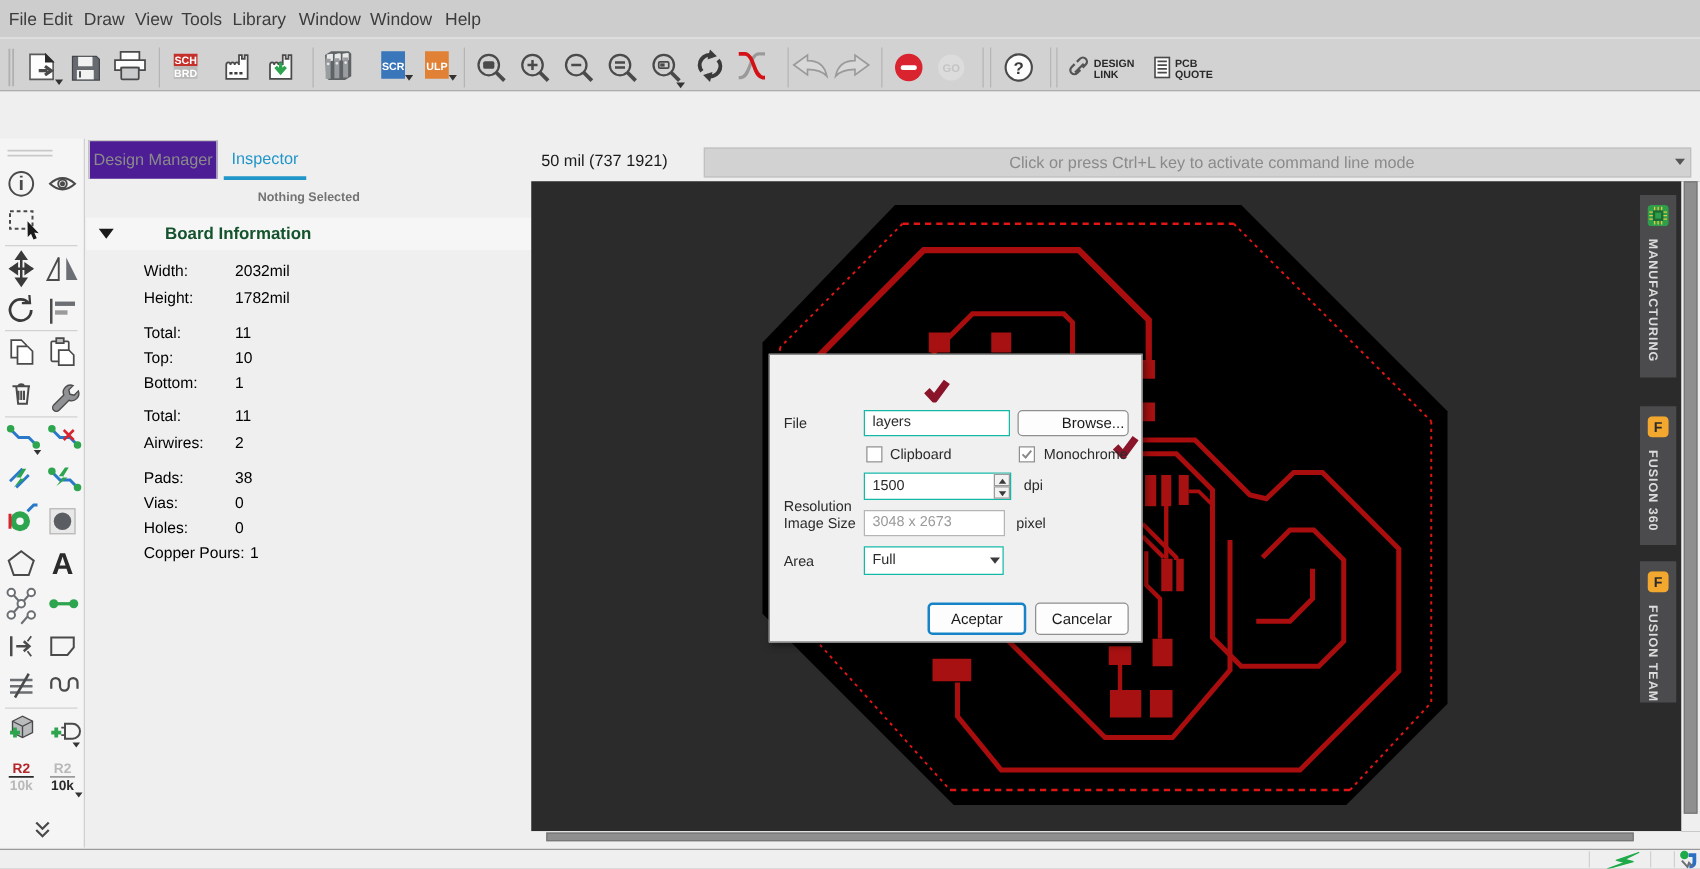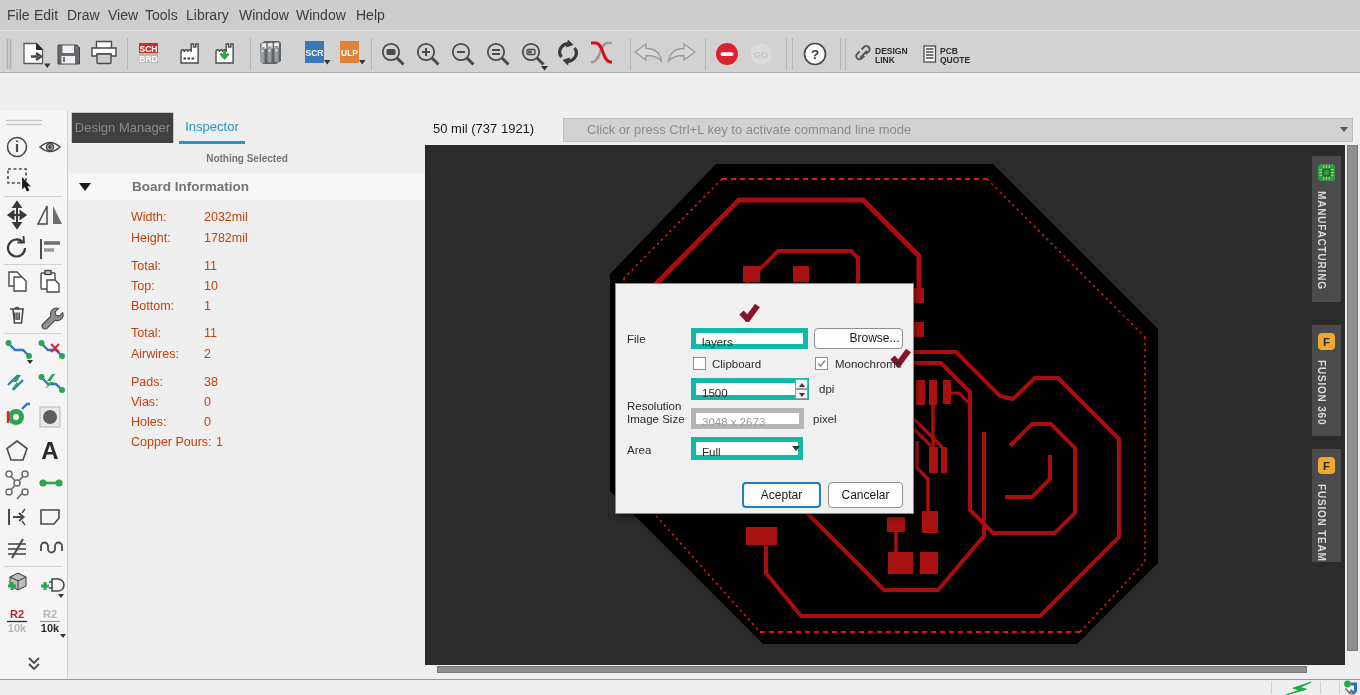--- a/index.html
+++ b/index.html
@@ -14,46 +14,46 @@
 
 #toolbar { left:0; top:30px; width:1360px; height:43px; background:#d2d2d2; border-top:1px solid #e2e2e2; border-bottom:1px solid #aeaeae; }
 
 #layerbar { left:0; top:74px; width:1360px; height:37px; background:#d2d2d2; border-bottom:1px solid #b5b5b5; }
 #layersel { position:absolute; left:177px; top:7px; width:138px; height:27px; background:#fff; border:1px solid #9a9a9a; }
 
 #lefticons { left:0; top:111px; width:68px; height:567px; background:#f5f5f5; border-right:1px solid #cfcfcf; }
 
 #panel { left:69px; top:111px; width:356px; height:567px; background:#efefef; }
 #tabbar { position:absolute; left:0; top:0; width:356px; height:32px; background:#efefef; }
-.tab-inactive { position:absolute; left:2px; top:1px; width:103px; height:31px; background:#404040; border:1px solid #c6c6c6; border-bottom:none; color:#8a8a8a; font-size:13px; text-align:center; line-height:30px; }
+.tab-inactive { position:absolute; left:2px; top:1px; width:103px; height:31px; background:#4c1d95; border:1px solid #c6c6c6; border-bottom:none; color:#8a8a8a; font-size:13px; text-align:center; line-height:30px; }
 .tab-active { position:absolute; left:106px; top:1px; width:74px; height:31px; color:#2196c9; font-size:13px; text-align:center; line-height:30px; }
 .tab-underline { position:absolute; left:110px; top:30px; width:66px; height:3px; background:#2196c9; }
 
-#cmdrow { left:425px; top:111px; width:935px; height:34px; background:#efefef; }
+#cmdrow { left:425px; top:111px; width:935px; height:34px; background:#efefef;text-align:center; }
 #cmdinput { position:absolute; left:138px; top:7px; width:790px; height:24px; background:#d2d2d2; border:1px solid #c0c0c0; color:#8a8a8a; font-size:13px; line-height:22px; padding-left:23px; }
 
 #canvas { left:425px; top:145px; width:935px; height:520px; background:#2b2b2b; overflow:hidden; }
 
 .rtab { position:absolute; width:29px; background:#4b4b4d; color:#dcdcdc; }
 .rtab .icon { position:absolute; left:6px; top:9px; width:17px; height:17px; border-radius:3px; }
 .rtab .txt { position:absolute; left:14.5px; top:35px; width:12px; font-size:10px; font-weight:bold; letter-spacing:0.8px; white-space:nowrap; transform-origin:0 0; transform:rotate(90deg); }
 
 #hscroll { left:425px; top:665px; width:920px; height:13px; background:#efefef; }
 #hthumb { position:absolute; left:12px; top:1px; width:870px; height:7px; background:#8f8f8f; border:1px solid #777; }
 #vscroll { left:1345px; top:145px; width:15px; height:520px; background:#efefef; }
 #vthumb { position:absolute; left:2px; top:0px; width:11px; height:506px; background:#8f8f8f; border:1px solid #777; }
 
 #statusbar { left:0; top:679px; width:1360px; height:16px; background:#efefef; border-top:1px solid #9a9a9a; }
 
 
 #dialog { left:615px; top:283px; width:299px; height:231px; background:#f0f0f0; border:1px solid #8a8a8a; box-shadow:2px 3px 6px rgba(0,0,0,0.5); }
 #dlg-title { position:absolute; left:0; top:0; width:297px; height:28px; background:#ffffff; }
 #dlg-title .ttl { position:absolute; left:29px; top:8px; font-size:12px; color:#1a1a1a; }
 .dlg-label { position:absolute; font-size:11.5px; color:#2a2a2a; }
-.dlg-input { position:absolute; background:#fff; border:5px solid #14b8a6; font-size:11.5px; color:#2a2a2a; padding-left:6px; }
+.dlg-input { position:absolute; background:#fff; border:1px solid #14b8a6; font-size:11.5px; color:#2a2a2a; padding-left:6px; }
 .dlg-btn { position:absolute; background:#fdfdfd; border:1px solid #8f8f8f; border-radius:4px; font-size:12px; color:#1a1a1a; text-align:center; }
 </style>
 </head>
 <body>
 <div id="app">
   <div id="menubar" class="abs">
     <span style="left:7px">File</span>
       <span style="left:34px">Edit</span>
       <span style="left:67px">Draw</span>
       <span style="left:108px">View</span>
@@ -359,23 +359,23 @@
   </div>
   <div id="panel" class="abs">
     <div id="tabbar">
       <div class="tab-inactive">Design Manager</div>
       <div class="tab-active">Inspector</div>
       <div class="tab-underline"></div>
     </div>
     <div style="position:absolute;left:0;top:42px;width:356px;text-align:center;font-size:10px;font-weight:bold;color:#737373;">Nothing Selected</div>
     <div style="position:absolute;left:0;top:63px;width:356px;height:26px;background:#f6f6f6;">
       <div style="position:absolute;left:10px;top:9px;width:0;height:0;border-left:6px solid transparent;border-right:6px solid transparent;border-top:8px solid #1a1a1a;"></div>
-      <div style="position:absolute;left:33px;top:5px;font-size:13.5px;font-weight:bold;color:#737373;padding-left:30px;">Board Information</div>
-    </div>
-    <div id="binfo" style="position:absolute;left:16px;top:0;width:356px;height:563px;font-size:12.5px;color:#c2410c;">
+      <div style="position:absolute;left:33px;top:5px;font-size:13.5px;font-weight:bold;color:#14532d;padding-left:30px;">Board Information</div>
+    </div>
+    <div id="binfo" style="position:absolute;left:0;top:0;width:356px;height:563px;font-size:12.5px;color:#000000;">
       <div style="position:absolute;left:46px;top:99px;">Width:</div>
         <div style="position:absolute;left:119px;top:99px;">2032mil</div>
       <div style="position:absolute;left:46px;top:120px;">Height:</div>
         <div style="position:absolute;left:119px;top:120px;">1782mil</div>
       <div style="position:absolute;left:46px;top:148px;">Total:</div>
         <div style="position:absolute;left:119px;top:148px;">11</div>
       <div style="position:absolute;left:46px;top:168px;">Top:</div>
         <div style="position:absolute;left:119px;top:168px;">10</div>
       <div style="position:absolute;left:46px;top:188px;">Bottom:</div>
         <div style="position:absolute;left:119px;top:188px;">1</div>

